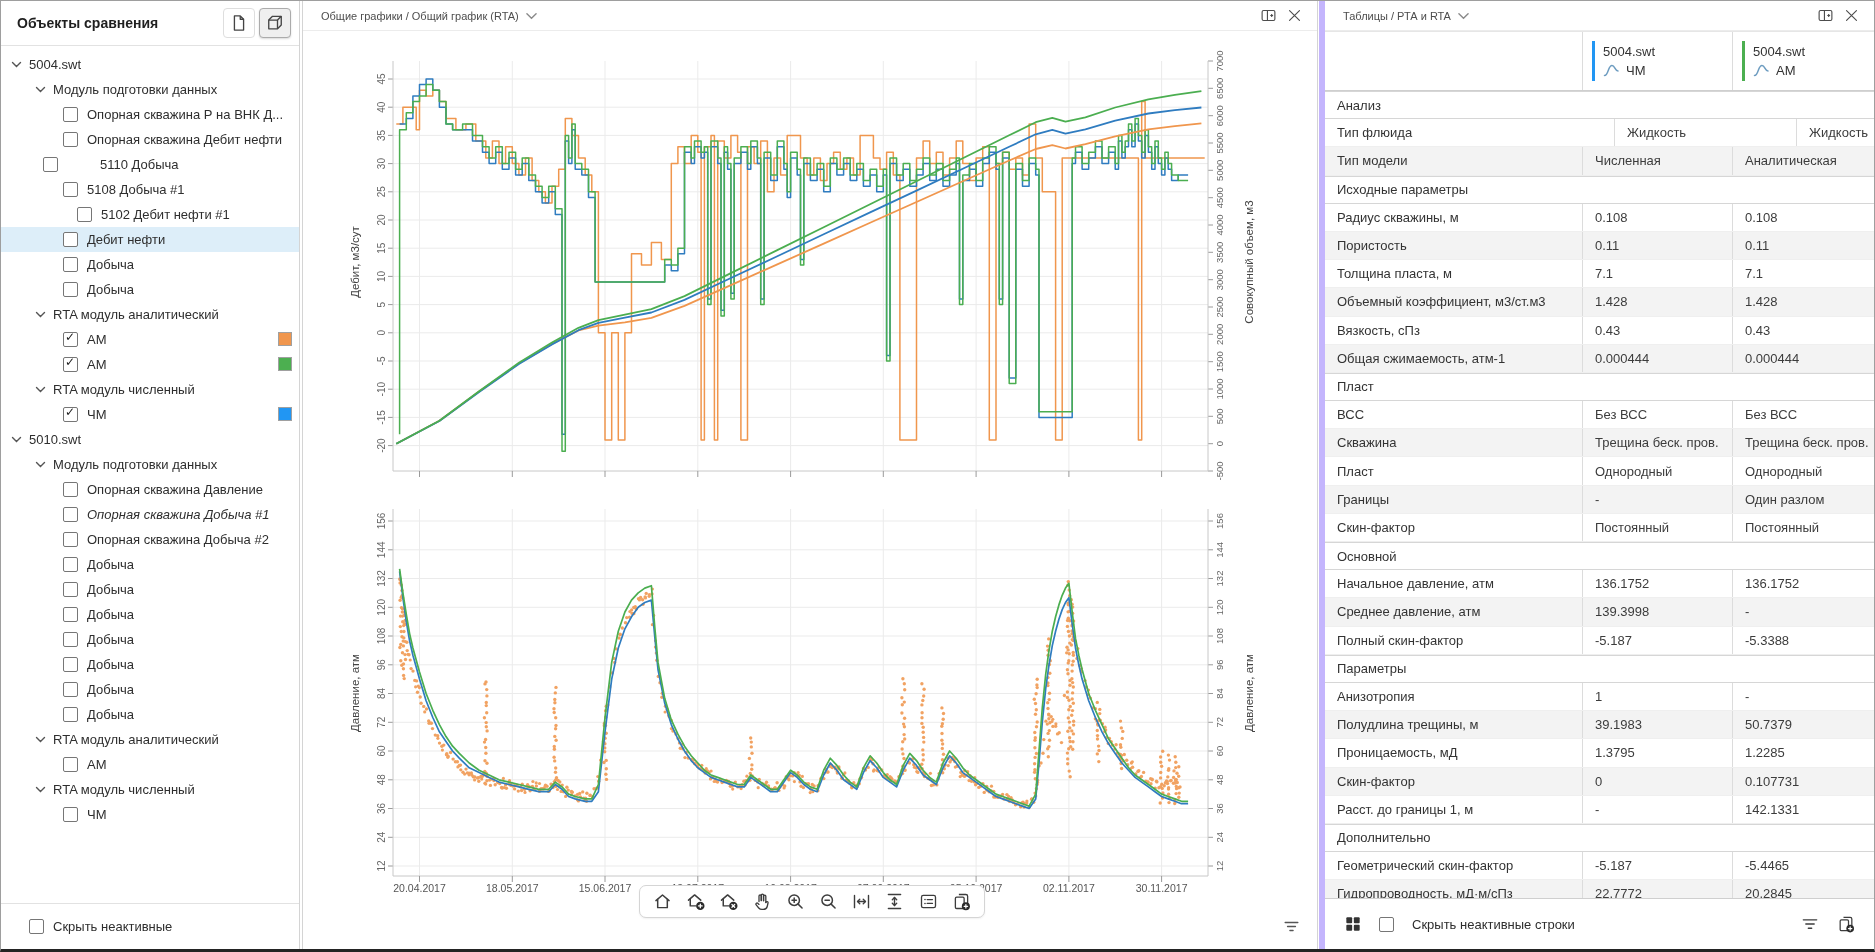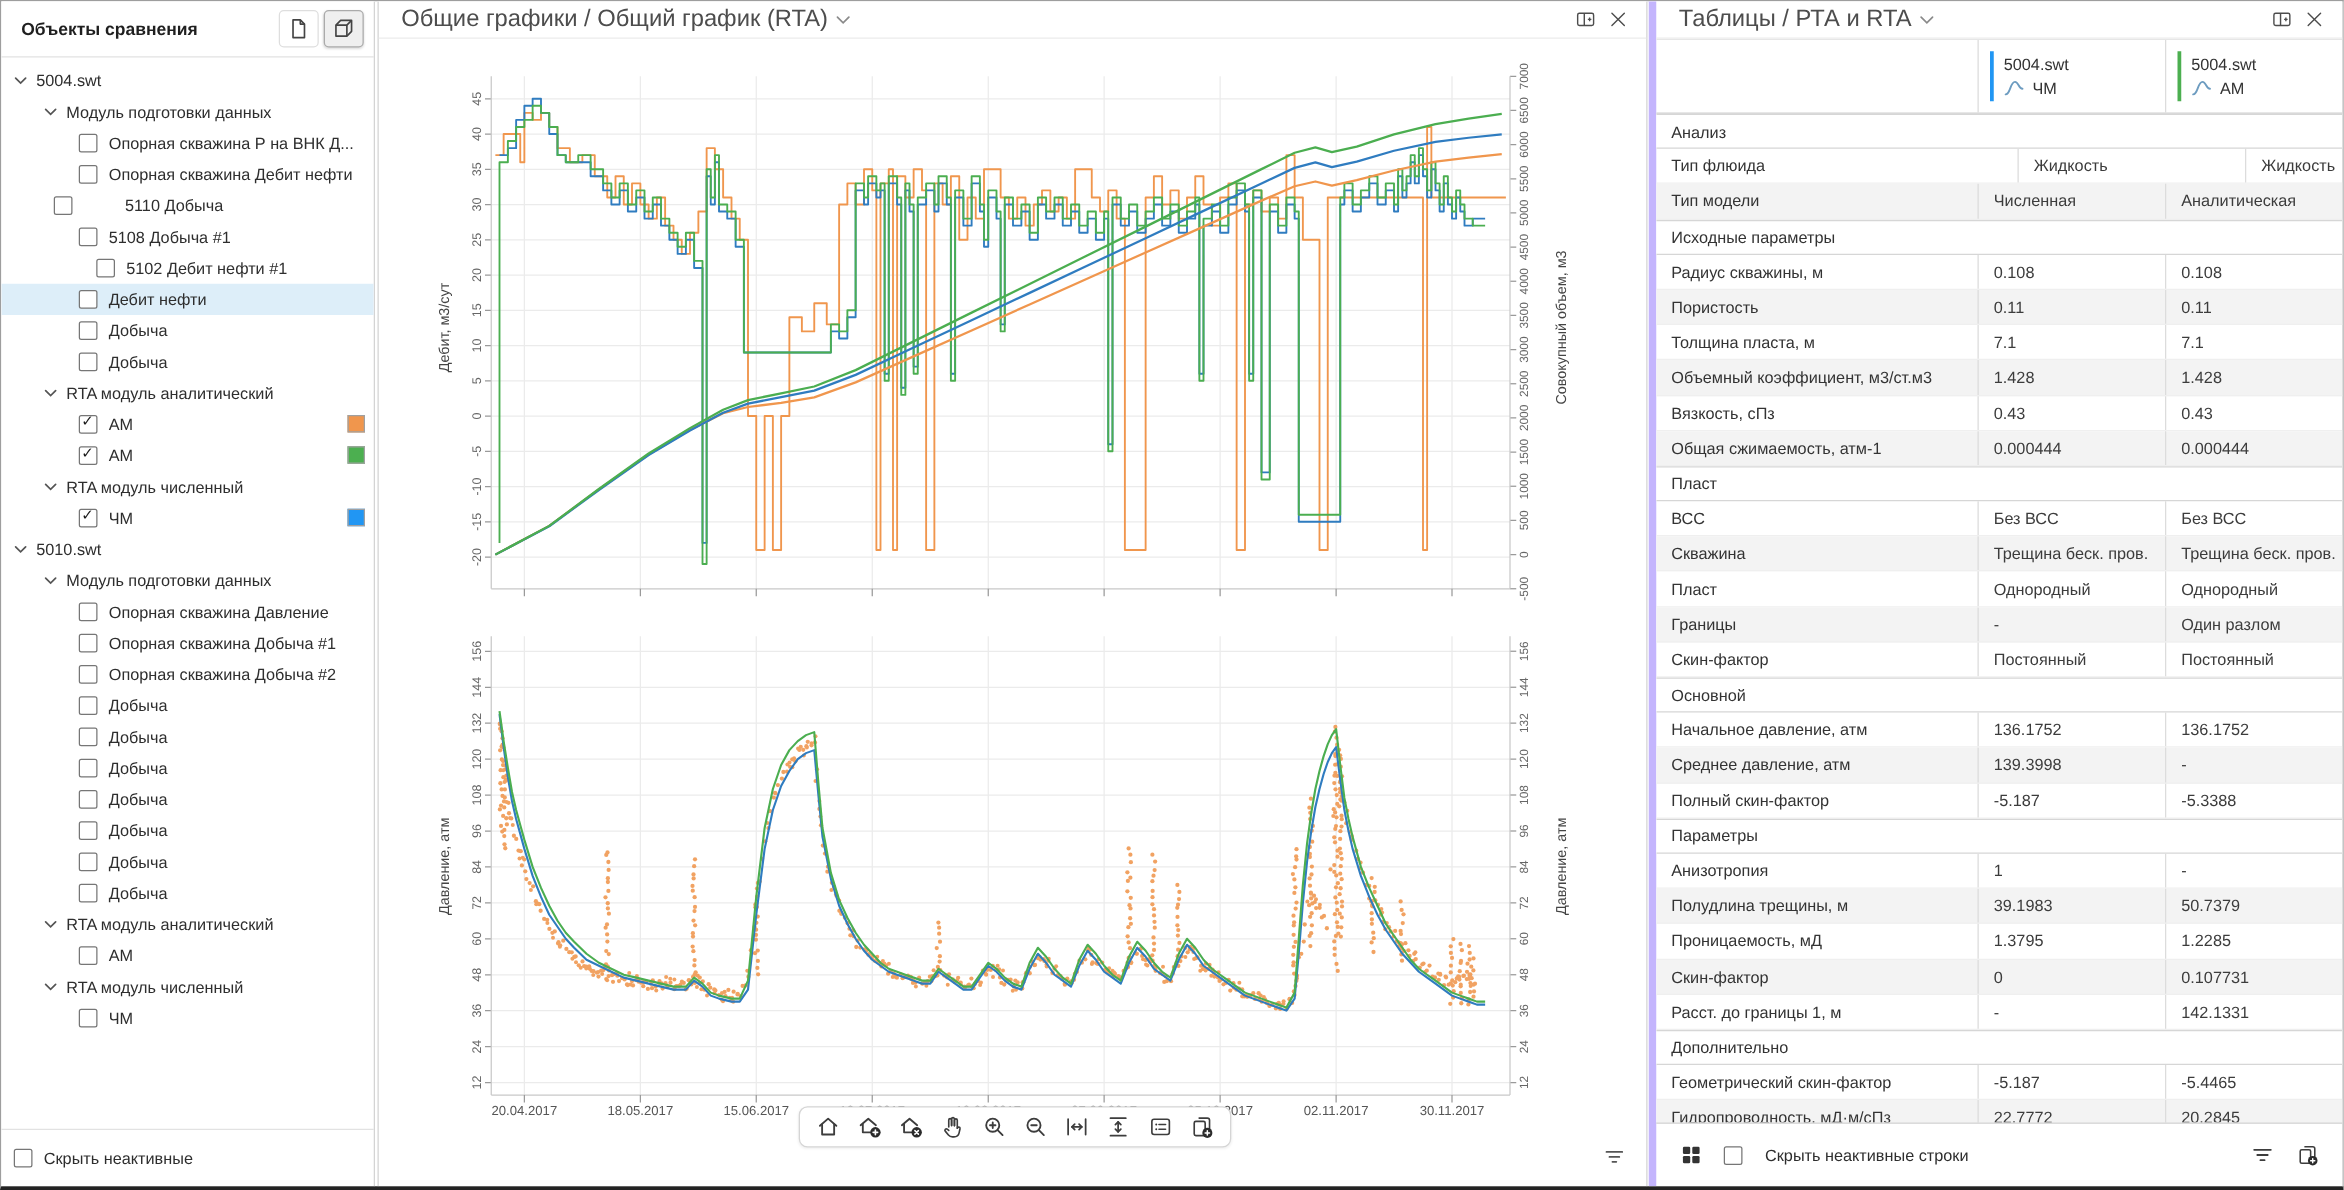--- a/index.html
+++ b/index.html
@@ -16,38 +16,38 @@
              display:flex;align-items:center;padding:0 8px 0 16px;box-sizing:border-box;}
   .lp-title{font-weight:700;font-size:14px;color:#1f1f1f;flex:1;}
   .btn-icon{width:30px;height:28px;border-radius:4px;display:flex;align-items:center;justify-content:center;
             color:#444;border:1px solid transparent;margin-left:4px;cursor:pointer;background:#fff;}
   .btn-icon.plain{border-color:#dedede;}
   .btn-icon.active{border-color:#ababab;background:#efefef;box-shadow:0 1px 2px rgba(0,0,0,.15);}
   .btn-icon svg{width:20px;height:20px;}
 
   .mid-header,.right-header{position:absolute;top:0;left:0;right:0;height:30px;border-bottom:1px solid #ececec;
         display:flex;align-items:center;padding:0 10px 0 18px;box-sizing:border-box;}
-  .hdr-title{font-size:19px;color:#4d4d4d;white-space:nowrap;}
+  .hdr-title{font-size:11px;color:#4d4d4d;white-space:nowrap;}
   .hdr-chevron{margin-left:7px;color:#8a8a8a;display:flex;}
   .hdr-spacer{flex:1;}
   .hdr-btn{width:26px;height:24px;display:flex;align-items:center;justify-content:center;color:#4d4d4d;cursor:pointer;}
   .hdr-btn svg{width:17px;height:17px;}
 
   
   .tree{position:absolute;top:45px;bottom:46px;left:0;right:0;overflow:hidden;padding-top:6px;}
   .trow{height:25px;display:flex;align-items:center;font-size:13px;color:#2e2e2e;position:relative;cursor:default;}
   .trow.sel{background:#ddeef9;}
   .tchev{width:11px;height:11px;color:#555;margin-right:7px;flex:none;display:flex;}
   .cbx{width:15px;height:15px;border:1px solid #767676;border-radius:2px;background:#fff;flex:none;
        position:relative;margin-right:9px;box-sizing:border-box;}
   .cbx.checked::after{content:"✓";font-family:"DejaVu Sans",sans-serif;font-size:12px;font-weight:700;
        color:#1a1a1a;position:absolute;left:1px;top:-3px;}
   .swatch{position:absolute;right:7px;top:5px;width:14px;height:14px;border:1px solid #a0a0a0;box-sizing:border-box;}
   .lp-footer{position:absolute;left:0;right:0;bottom:0;height:46px;border-top:1px solid #e2e2e2;
-             display:flex;align-items:center;padding:0 10px;box-sizing:border-box;font-size:13px;color:#2e2e2e;}
+             display:flex;align-items:center;padding:0 28px;box-sizing:border-box;font-size:13px;color:#2e2e2e;}
 
   
   .charts-svg{position:absolute;left:0;top:30px;}
   .tick{font-size:10px;fill:#666;font-family:"Liberation Sans",sans-serif;}
   .tickR{font-size:9.5px;fill:#666;font-family:"Liberation Sans",sans-serif;}
   .axis-title{font-size:11.5px;fill:#444;font-family:"Liberation Sans",sans-serif;}
   .xlab{font-size:10.5px;fill:#555;font-family:"Liberation Sans",sans-serif;}
   .xtitle{font-size:11.5px;fill:#444;font-family:"Liberation Sans",sans-serif;}
 
   .chart-toolbar{position:absolute;left:336px;top:884px;width:346px;height:33px;background:#fff;
@@ -196,21 +196,21 @@
             <svg width="11" height="11" viewBox="0 0 11 11" fill="none" stroke="currentColor" stroke-width="1.4" stroke-linecap="round">
               <path d="M1.5 3.5 5.5 7.5 9.5 3.5"></path>
             </svg>
           </span>
           <span>Модуль подготовки данных</span>
         </div>
         <div class="trow" style="padding-left: 62px;">
           <span class="cbx"></span>
           <span>Опорная скважина Давление</span>
         </div>
-        <div class="trow" style="padding-left: 62px;">
+        <div class="trow" style="padding-left: 62px; font-style: italic;">
           <span class="cbx"></span>
           <span>Опорная скважина Добыча #1</span>
         </div>
         <div class="trow" style="padding-left: 62px;">
           <span class="cbx"></span>
           <span>Опорная скважина Добыча #2</span>
         </div>
         <div class="trow" style="padding-left: 62px;">
           <span class="cbx"></span>
           <span>Добыча</span>

